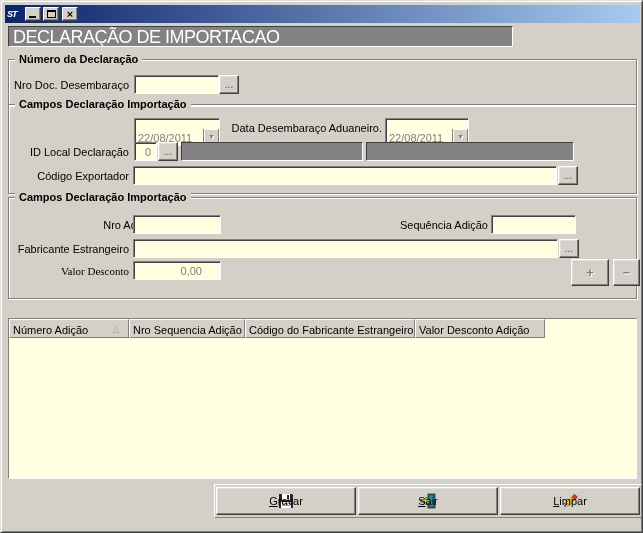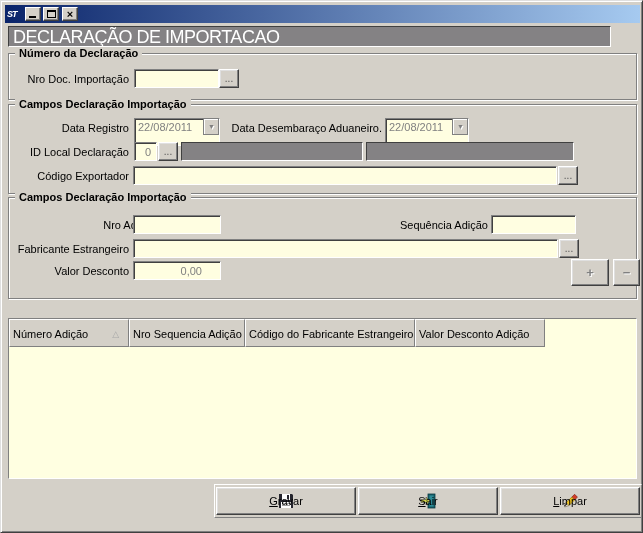--- a/index.html
+++ b/index.html
@@ -22,55 +22,55 @@
     font-style:italic;line-height:14px;text-align:left;flex:0 0 auto;letter-spacing:-1px;}
   .title-text{color:#fff;font-weight:bold;margin-left:2px;flex:1;white-space:nowrap;overflow:hidden;}
   .winbtn{width:16px;height:14px;background:var(--face);border:1px solid;
     border-color:#fff #404040 #404040 #fff;box-shadow:inset -1px -1px 0 #808080;
     position:relative;margin-left:2px;flex:0 0 auto;padding:0;}
   .glyph-min{position:absolute;left:3px;bottom:2px;width:7px;height:2px;background:#000;}
   .glyph-max{position:absolute;left:3px;top:2px;width:9px;height:8px;border:1px solid #000;border-top-width:2px;}
   .glyph-close{position:absolute;left:0;top:0;width:100%;height:100%;font-size:11px;
     font-weight:bold;line-height:12px;text-align:center;color:#000;}
   
-  .page-header{position:absolute;left:7px;top:25px;width:603px;height:21px;
+  .page-header{position:absolute;left:7px;top:25px;width:505px;height:21px;
     background:var(--header-bg);border:1px solid;border-color:#404040 #fff #fff #404040;
     color:#fff;font-size:18px;line-height:18px;padding:1px 0 0 4px;white-space:nowrap;letter-spacing:-0.5px;}
   
   .group{position:absolute;left:7px;width:629px;border:1px solid #808080;
     box-shadow:inset 1px 1px 0 #fff, 1px 1px 0 #fff;}
   .group-label{position:absolute;top:-7px;left:6px;background:var(--face);
     padding:0 4px;font-weight:bold;white-space:nowrap;}
   .lbl{position:absolute;text-align:right;white-space:nowrap;color:#000;line-height:13px;}
   .field{position:absolute;background:var(--field-bg);border:1px solid;
     border-color:#808080 #fff #fff #808080;box-shadow:inset 1px 1px 0 #404040;
     height:19px;padding:2px 4px 0 4px;line-height:14px;overflow:hidden;}
   .field.num{text-align:right;color:var(--disabled-text);}
   .grayfield{position:absolute;background:#848284;border:1px solid;
     border-color:#404040 #fff #fff #404040;height:19px;}
   .browse{position:absolute;width:20px;height:19px;background:var(--face);
     border:1px solid;border-color:#fff #404040 #404040 #fff;
     box-shadow:inset -1px -1px 0 #808080, inset 1px 1px 0 #dfdfdf;
     font-size:10px;line-height:12px;color:#555;text-align:center;padding:0;}
   .combo{position:absolute;height:28px;background:var(--field-bg);border:1px solid;
     border-color:#808080 #fff #fff #808080;box-shadow:inset 1px 1px 0 #404040;
-    display:flex;align-items:flex-start;}
+    display:flex;align-items:flex-end;}
   .combo .val{flex:1;color:var(--disabled-text);padding:2px 0 0 3px;line-height:13px;white-space:nowrap;overflow:hidden;}
   .combo .arrow{width:16px;background:var(--face);border-left:1px solid #808080;
     box-shadow:inset -1px -1px 0 #808080, inset 1px 1px 0 #fff;
     color:#808080;text-shadow:1px 1px 0 #fff;font-size:7px;line-height:16px;text-align:center;}
   .pmbtn{position:absolute;background:var(--face);border:1px solid;
     border-color:#fff #404040 #404040 #fff;box-shadow:inset -1px -1px 0 #808080, inset 1px 1px 0 #dfdfdf;
     color:#808080;text-shadow:1px 1px 0 #fff;font-size:13px;font-weight:bold;
     text-align:center;line-height:23px;padding:0;}
   
   .grid{position:absolute;left:7px;top:317px;width:629px;height:161px;
     background:var(--grid-bg);border:1px solid;border-color:#808080 #fff #fff #808080;}
   .grid-header{display:flex;height:19px;}
-  .gcell{height:28px;background:var(--face);border:1px solid;
+  .gcell{height:19px;background:var(--face);border:1px solid;
     border-color:#fff #808080 #808080 #fff;padding:2px 3px 0 3px;line-height:14px;
     white-space:nowrap;overflow:hidden;display:flex;align-items:center;flex:0 0 auto;gap:16px;}
   .gcell .sort{margin-left:8px;color:#a8a8a8;font-size:9px;line-height:9px;}
   .grid-body{position:absolute;left:0;top:19px;right:0;bottom:0;}
   
   .action-panel{position:absolute;left:213px;top:483px;width:428px;height:34px;
     border:1px solid;border-color:#fff #808080 #808080 #fff;
     display:flex;align-items:center;padding:1px;gap:2px;}
   .action-btn{flex:1;height:28px;background:var(--face);border:1px solid;
     border-color:#fff #404040 #404040 #fff;box-shadow:inset -1px -1px 0 #808080, inset 1px 1px 0 #dfdfdf;
@@ -91,31 +91,30 @@
     <button class="winbtn">
         <span class="glyph-max"></span>
       </button>
     <button class="winbtn" style="margin-left:3px;">
         <span class="glyph-close">×</span>
       </button>
   </div>
 
   <div class="page-header">DECLARAÇÃO DE IMPORTACAO</div>
 
-  <div class="group" style="top:52px;height:47px;">
+  <div class="group" style="top:58px;height:47px;">
     <span class="group-label">Número da Declaração</span>
-    <span class="lbl" style="left:0;width:120px;top:19px;">Nro Doc. Importação</span>
+    <span class="lbl" style="left:0;width:120px;top:19px;">Nro Doc. Desembaraço</span>
     <div class="field" style="left:125px;top:15px;width:85px;"></div>
     <button class="browse" style="left:210px;top:15px;">...</button>
   </div>
 
   <div class="group" style="top:103px;height:90px;">
     <span class="group-label">Campos Declaração Importação</span>
 
-    <span class="lbl" style="left:0;width:120px;top:17px;">Data Registro</span>
     <div class="combo" style="left:125px;top:13px;width:86px;">
       <span class="val">22/08/2011</span>
       <span class="arrow">▼</span>
     </div>
 
     <span class="lbl" style="left:220px;width:153px;top:17px;">Data Desembaraço Aduaneiro.</span>
     <div class="combo" style="left:376px;top:13px;width:84px;">
       <span class="val">22/08/2011</span>
       <span class="arrow">▼</span>
     </div>
@@ -137,21 +136,21 @@
     <span class="lbl" style="left:0;width:120px;top:21px;margin-left:28px;">Nro Adição</span>
     <div class="field" style="left:124px;top:17px;width:88px;"></div>
 
     <span class="lbl" style="left:320px;width:159px;top:21px;">Sequência Adição</span>
     <div class="field" style="left:482px;top:17px;width:85px;"></div>
 
     <span class="lbl" style="left:0;width:120px;top:45px;">Fabricante Estrangeiro</span>
     <div class="field" style="left:124px;top:41px;width:425px;"></div>
     <button class="browse" style="left:550px;top:41px;">...</button>
 
-    <span class="lbl" style="left:0;width:120px;top:67px;">Valor Desconto</span>
+    <span class="lbl" style="left:0;width:120px;top:67px;font-family:Liberation Serif, serif;">Valor Desconto</span>
     <div class="field num" style="left:124px;top:63px;width:88px;padding-right:18px;">0,00</div>
 
     <button class="pmbtn" style="left:562px;top:61px;width:38px;height:27px;"><span>+</span></button>
     <button class="pmbtn" style="left:604px;top:61px;width:27px;height:27px;"><span>−</span></button>
   </div>
 
   <div class="grid">
     <div class="grid-header">
         <div class="gcell" style="width: 120px;">
           <span>Número Adição</span>

